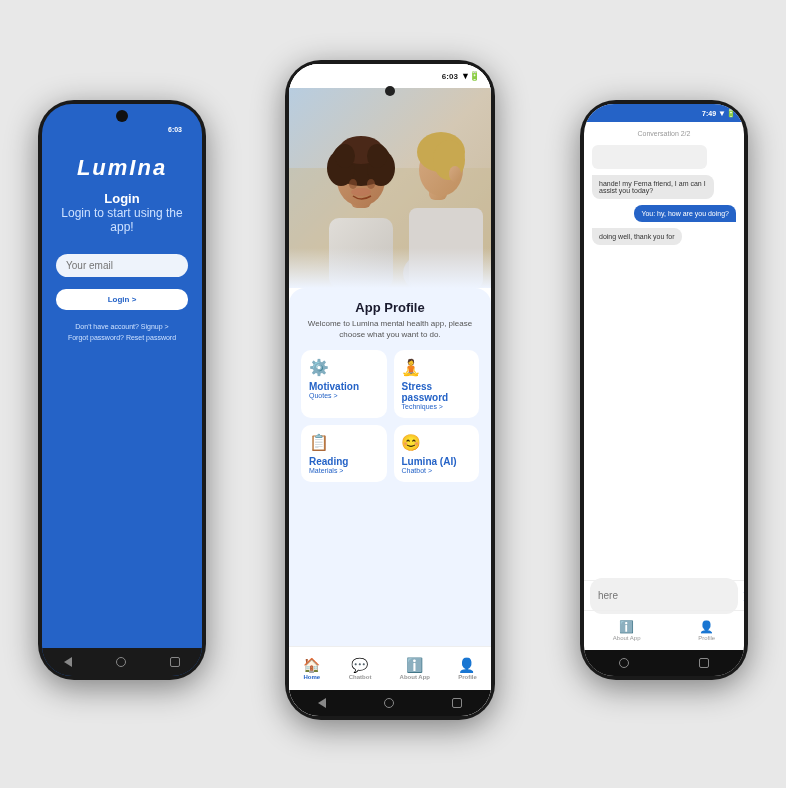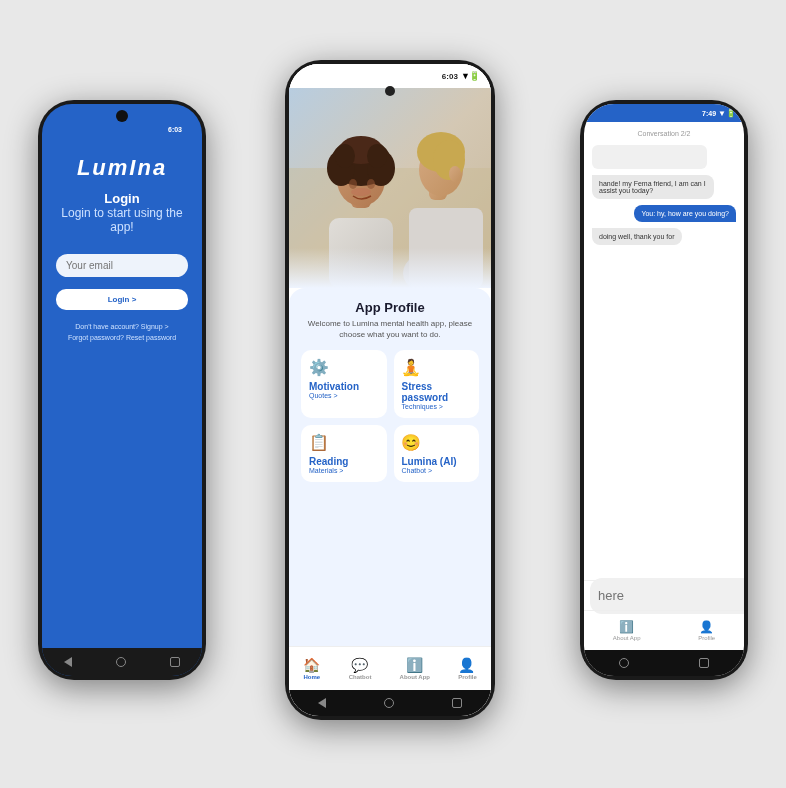--- a/index.html
+++ b/index.html
@@ -346,21 +346,21 @@
       align-items: center;
       padding: 0 6px;
       gap: 4px;
     }
     .chat-input-box {
       flex: 1;
       background: #f0f0f0;
       border-radius: 12px;
       height: 36px;
       padding: 0 8px;
-      font-size: 13px;
+      font-size: 10px;
       color: #bbb;
       border: none;
       outline: none;
     }
     .chat-send {
       color: #2563c7;
       font-size: 14px;
       cursor: pointer;
     }
     .chat-bottom-nav {

